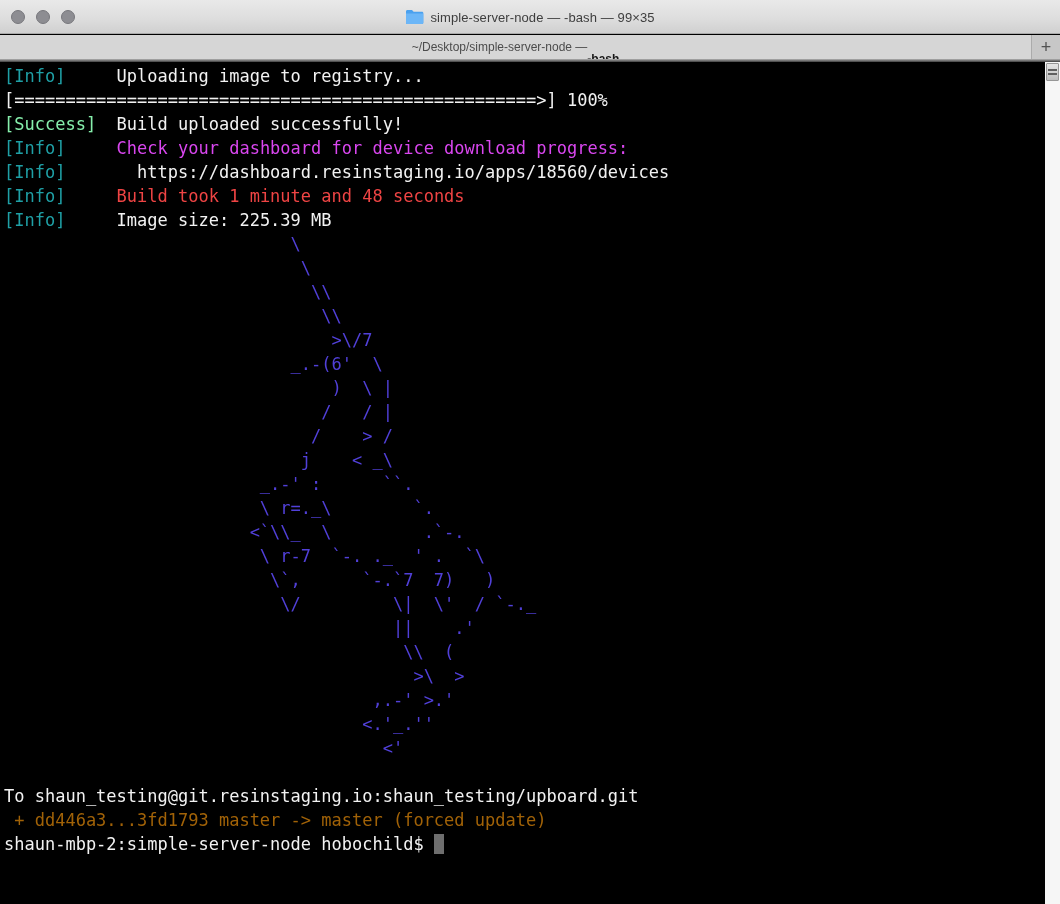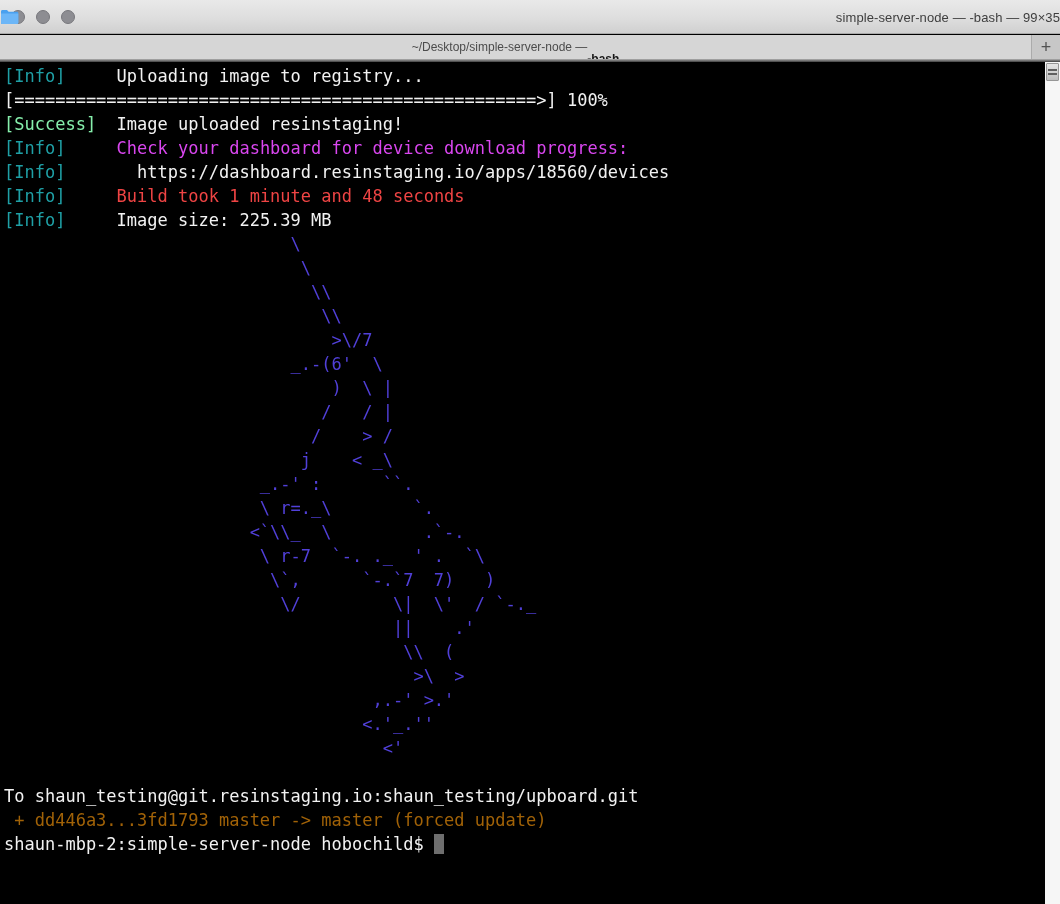--- a/index.html
+++ b/index.html
@@ -18,21 +18,21 @@
     border-bottom: 1px solid #aaa;
   }
   .traffic { position: absolute; left: 11px; top: 10px; display: flex; gap: 11px; }
   .light {
     width: 14px; height: 14px; border-radius: 50%;
     background: #8d8d92; border: 1px solid #77777c;
     display: inline-block; cursor: default;
   }
   .title-center {
     position: absolute; left: 0; right: 0; top: 0; height: 34px;
-    display: flex; align-items: center; justify-content: space-between; gap: 6px;
+    display: flex; align-items: center; justify-content: center; gap: 6px;
   }
   .folder-icon { width: 19px; height: 16px; position: relative; }
   .win-title { font-size: 13px; color: #3e3e3e; letter-spacing: 0.1px; }
 
   .tabbar {
     position: absolute; top: 35px; left: 0; width: 1060px; height: 24px;
     background: #d3d3d3;
     display: flex;
   }
   .tab {
@@ -109,21 +109,21 @@
   </div>
   <div class="newtab">
     <span>+</span>
   </div>
 </div>
 <div class="tab-strip"></div>
 
 <div class="terminal" style="background: rgb(0, 0, 0);">
     <div class="tl"><span style="color: rgb(31, 160, 166);">[Info]</span><span style="color: rgb(242, 242, 242);">     Uploading image to registry...</span></div>
     <div class="tl"><span style="color: rgb(242, 242, 242);">[===================================================&gt;] 100%</span></div>
-    <div class="tl"><span style="color: #86efac;">[Success]</span><span style="color: rgb(242, 242, 242);">  Image uploaded resinstaging!</span></div>
+    <div class="tl"><span style="color: #86efac;">[Success]</span><span style="color: rgb(242, 242, 242);">  Build uploaded successfully!</span></div>
     <div class="tl"><span style="color: rgb(31, 160, 166);">[Info]</span><span style="color: #d946ef;">     Check your dashboard for device download progress:</span></div>
     <div class="tl"><span style="color: rgb(31, 160, 166);">[Info]</span><span style="color: rgb(242, 242, 242);">       https://dashboard.resinstaging.io/apps/18560/devices</span></div>
     <div class="tl"><span style="color: rgb(31, 160, 166);">[Info]</span><span style="color: #ef4444;">     Build took 1 minute and 48 seconds</span></div>
     <div class="tl"><span style="color: rgb(31, 160, 166);">[Info]</span><span style="color: rgb(242, 242, 242);">     Image size: 225.39 MB</span></div>
     <div class="tl"><span style="color: rgb(81, 64, 217);">                            \</span></div>
     <div class="tl"><span style="color: rgb(81, 64, 217);">                             \</span></div>
     <div class="tl"><span style="color: rgb(81, 64, 217);">                              \\</span></div>
     <div class="tl"><span style="color: rgb(81, 64, 217);">                               \\</span></div>
     <div class="tl"><span style="color: rgb(81, 64, 217);">                                &gt;\/7</span></div>
     <div class="tl"><span style="color: rgb(81, 64, 217);">                            _.-(6'  \</span></div>

